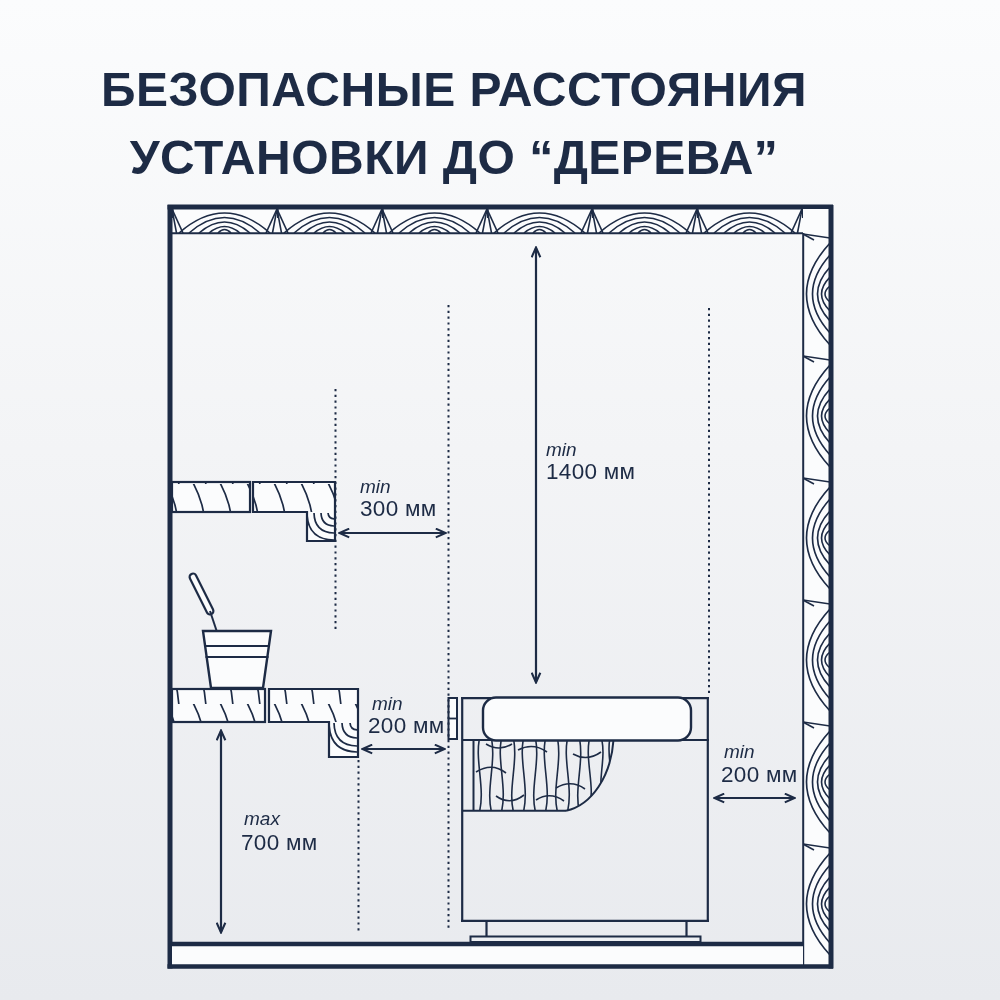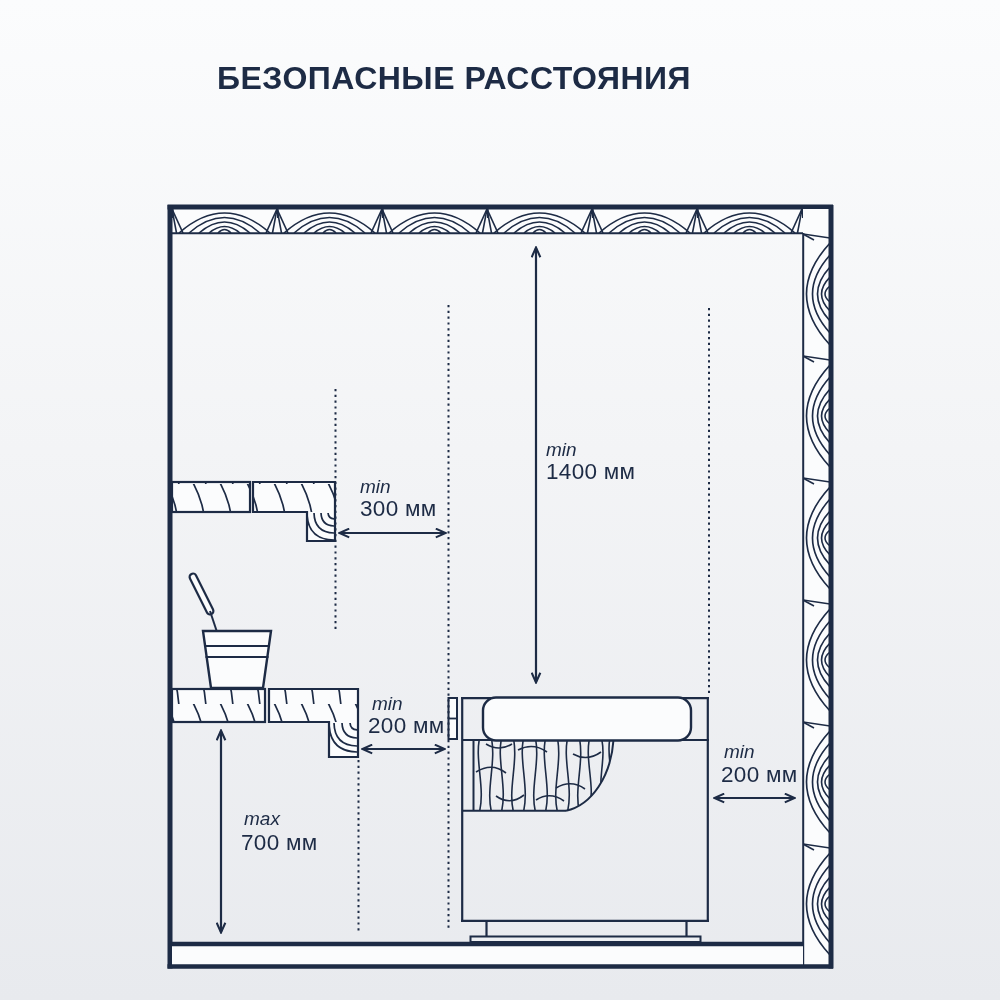--- a/index.html
+++ b/index.html
@@ -8,38 +8,39 @@
     width:1000px;height:1000px;
     background:linear-gradient(180deg,#fbfcfd 0%,#f3f4f6 45%,#e8eaee 100%);
     font-family:"Liberation Sans",sans-serif;
     overflow:hidden;
   }
   .title{
     position:absolute;top:56px;left:0;width:908px;
     text-align:center;
     color:#1d2b45;
     font-weight:700;
-    font-size:32px;
+    font-size:48px;
     line-height:1.42;
     letter-spacing:.5px;
     margin:0;
   }
   .title span{display:block;}
   svg{position:absolute;left:0;top:0;}
   svg text{fill:#1d2b45;}
   .qual{font-style:italic;font-size:19px;}
   .val{font-size:22.5px;letter-spacing:.3px;}
 </style>
 </head>
 <body>
 
 <div class="page">
 
   <h1 class="title">
     <span>БЕЗОПАСНЫЕ РАССТОЯНИЯ</span>
+    <span>УСТАНОВКИ ДО “ДЕРЕВА”</span>
   </h1>
 
   <svg width="1000" height="1000" viewBox="0 0 1000 1000">
     <defs>
       <marker id="ah" viewBox="0 0 12 10" refX="10" refY="5" markerWidth="13" markerHeight="11" orient="auto-start-reverse" markerUnits="userSpaceOnUse">
         <path d="M1.5,1 L10.5,5 L1.5,9" fill="none" stroke="#1d2b45" stroke-width="1.9"></path>
       </marker>
 
       <pattern id="ceil" x="172" y="209" width="105" height="24" patternUnits="userSpaceOnUse">
         <g fill="none" stroke="#1d2b45" stroke-width="1.6">

